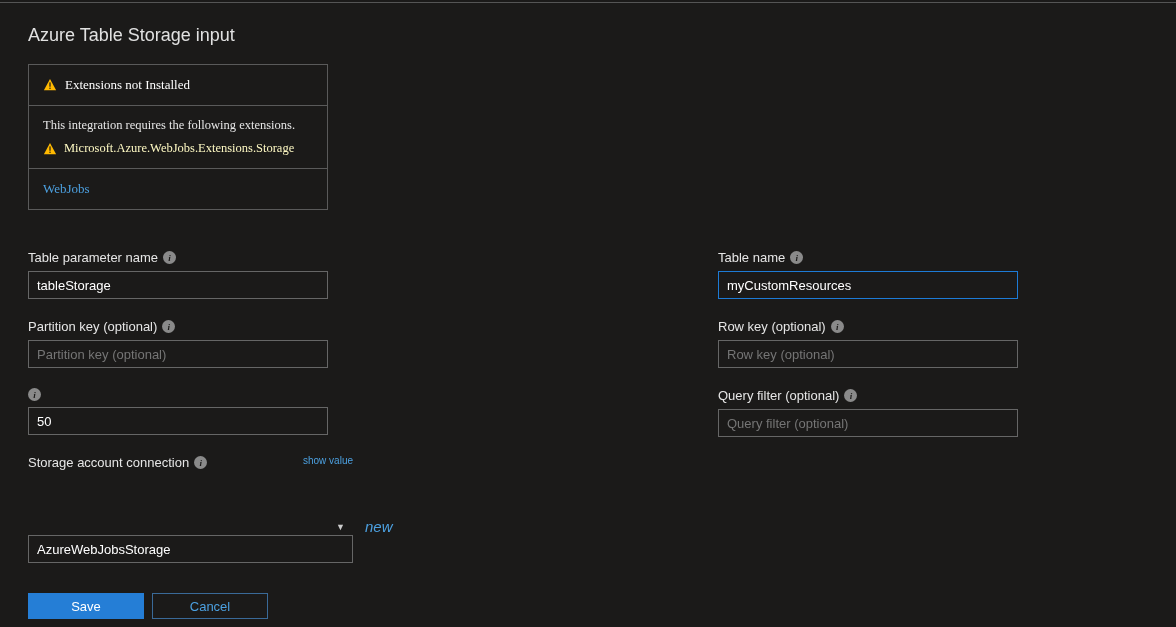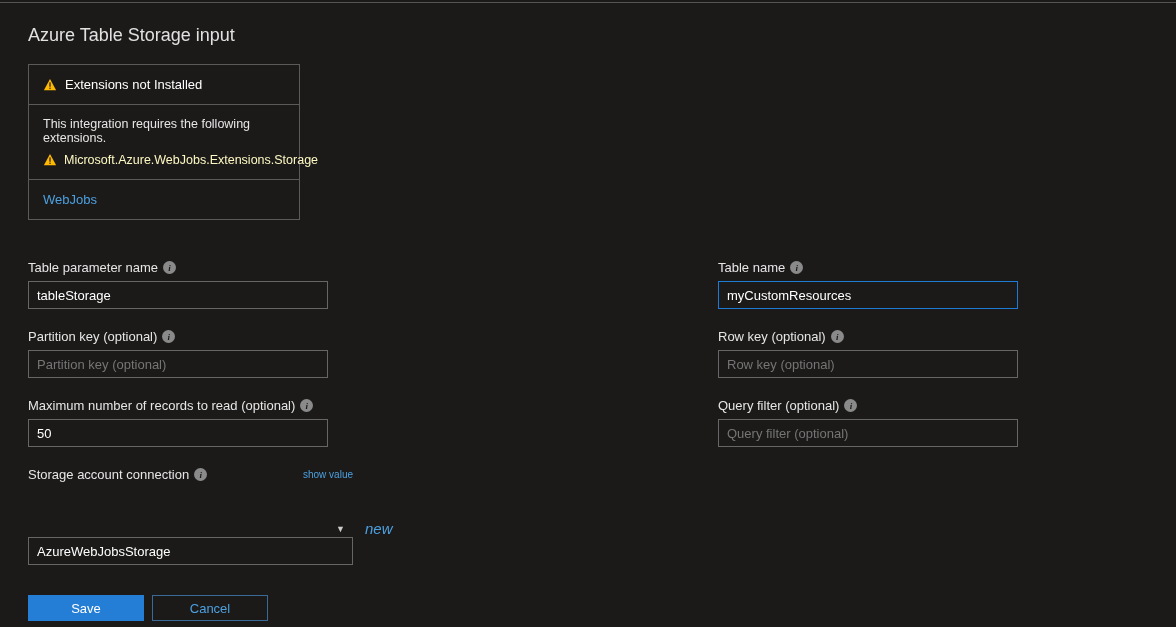--- a/index.html
+++ b/index.html
@@ -15,21 +15,22 @@
     .topline { border-top: 1px solid #555; height: 1px; margin: 2px 0 0 0; }
     .container { padding: 22px 28px 0 28px; }
     .title {
       font-size: 18px;
       font-weight: 400;
       color: #e1e1e1;
       margin-bottom: 18px;
     }
     .alert-box {
       border: 1px solid #5a5a5a;
-      width: 272px;
+      width: 300px;
+      font-family: Liberation Serif, serif;
     }
     .alert-box .section {
       border-bottom: 1px solid #5a5a5a;
       padding: 12px 14px;
     }
     .alert-box .section:last-child { border-bottom: none; }
     .alert-header { display: flex; align-items: center; gap: 8px; }
     .warn-icon {
       display: inline-flex;
       width: 14px; height: 14px;
@@ -101,24 +102,24 @@
     .select .caret {
       position: absolute;
       right: 8px;
       top: 50%;
       transform: translateY(-50%);
       font-size: 9px;
       color: #ccc;
     }
     .label-with-link {
       display: flex;
-      align-items: center;
+      align-items: flex-start;
       width: 325px;
       justify-content: space-between;
-      margin-bottom: 10px;
+      margin-bottom: 20px;
     }
     .select-row { display: flex; align-items: center; gap: 12px; }
     .new-link { color: #4ca0e0; font-style: italic; font-size: 15px; cursor: pointer; }
     .buttons { display: flex; gap: 8px; margin-top: 10px; }
     .btn {
       width: 116px;
       height: 26px;
       display: flex;
       align-items: center;
       justify-content: center;
@@ -182,21 +183,20 @@
       <div class="field">
         <div class="label-row">
           <span>Partition key (optional)</span>
           <span class="info-icon">i</span>
         </div>
         <input type="text" placeholder="Partition key (optional)" style="">
       </div>
 
       <div class="field">
         <div class="label-row">
-          <span>Maximum number of records to read (optional)</span>
           <span class="info-icon">i</span>
         </div>
         <input type="text" value="50" style="">
       </div>
 
       <div class="field">
         <div class="label-with-link">
           <div class="label-row" style="margin-bottom:0">
             <span>Storage account connection</span>
             <span class="info-icon">i</span>

